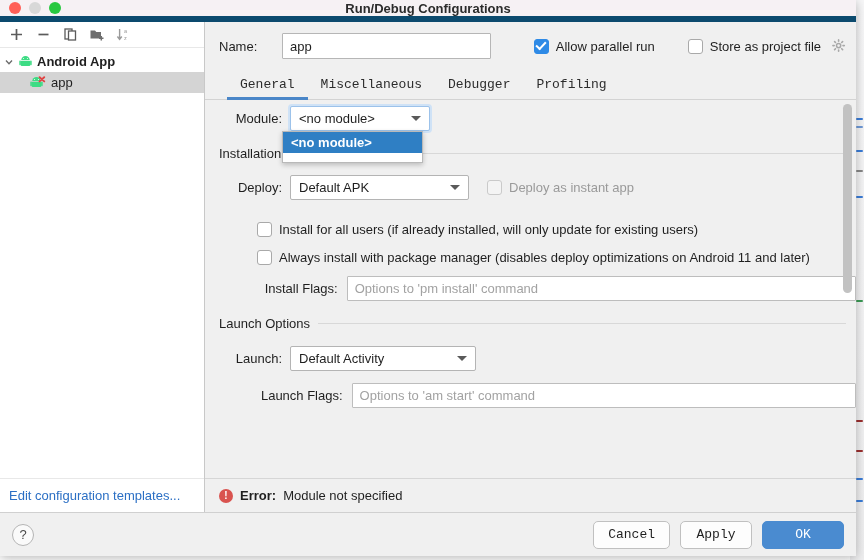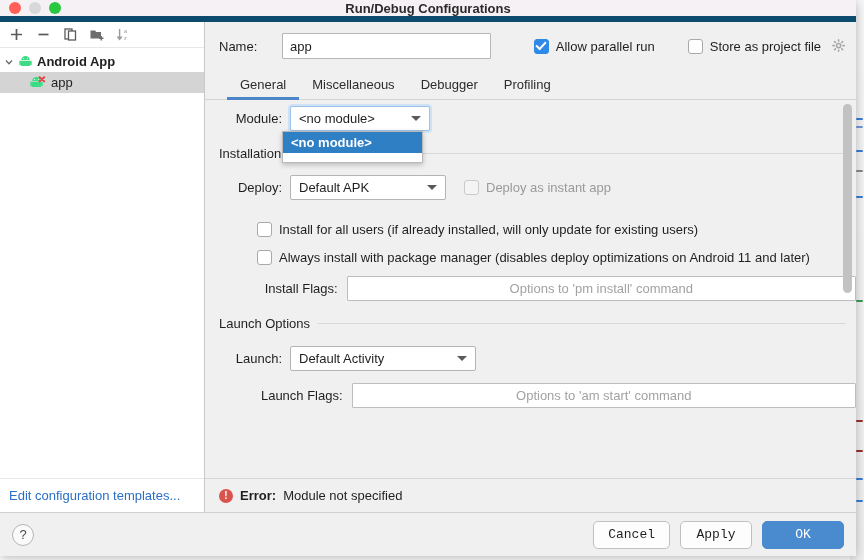--- a/index.html
+++ b/index.html
@@ -143,20 +143,21 @@
   .cb-text { font-size: 13px; }
   .cb-text.disabled { color: #9a9a9a; }
 
   
   #tabs {
     height: 30px; min-height: 30px;
     display: flex; align-items: flex-end;
     padding-left: 22px;
     position: relative;
     border-bottom: 1px solid #d3d3d3;
+    font-family: Liberation Mono, monospace;
   }
   .tab {
     padding: 0 13px 7px 13px;
     font-size: 13px; color: #2c2c2c; cursor: default;
     position: relative;
   }
   .tab.active::after {
     content: ""; position: absolute; left: 0; right: 0; bottom: -1px;
     height: 3px; background: #4a86c8;
   }
@@ -214,21 +215,21 @@
   .section {
     display: flex; align-items: center; padding-left: 14px; padding-right: 10px;
     gap: 8px;
   }
   .section .stitle { font-size: 13px; white-space: nowrap; }
   .section .srule { flex: 1; height: 1px; background: #d8d8d8; }
 
   .txtfield {
     height: 25px; border: 1px solid #bdbdbd; background: #fff;
     font-family: inherit; font-size: 13px; padding: 0 7px;
-    color: #1f1f1f; outline: none; border-radius: 1px; text-align: center;
+    color: #1f1f1f; outline: none; border-radius: 1px;
   }
   .txtfield::placeholder { color: #a2a2a2; }
 
   
   #vscroll {
     position: absolute; top: 0; right: 4px; width: 9px; bottom: 0;
     z-index: 30;
   }
   #vthumb {
     position: absolute; left: 0; width: 9px; border-radius: 5px;
@@ -432,21 +433,21 @@
             </div>
           </div>
 
           <div class="section" style="height:35px;">
             <span class="stitle">Installation Options</span>
             <span class="srule"></span>
           </div>
 
           <div class="row" style="height:32px;">
             <span class="lab-right" style="width:63px;">Deploy:</span>
-            <div class="combo" style="width:156px;margin-left:8px;gap:16px;">
+            <div class="combo" style="width:179px;margin-left:8px;gap:16px;">
               <span class="ctext">Default APK</span>
               <span class="arrow"></span>
             </div>
             <div class="cbrow" style="margin-left:18px;">
               <span class="cb disabled"></span>
               <span class="cb-text disabled">Deploy as instant app</span>
             </div>
           </div>
 
           <div class="row" style="height:28px;margin-top:12px;">

